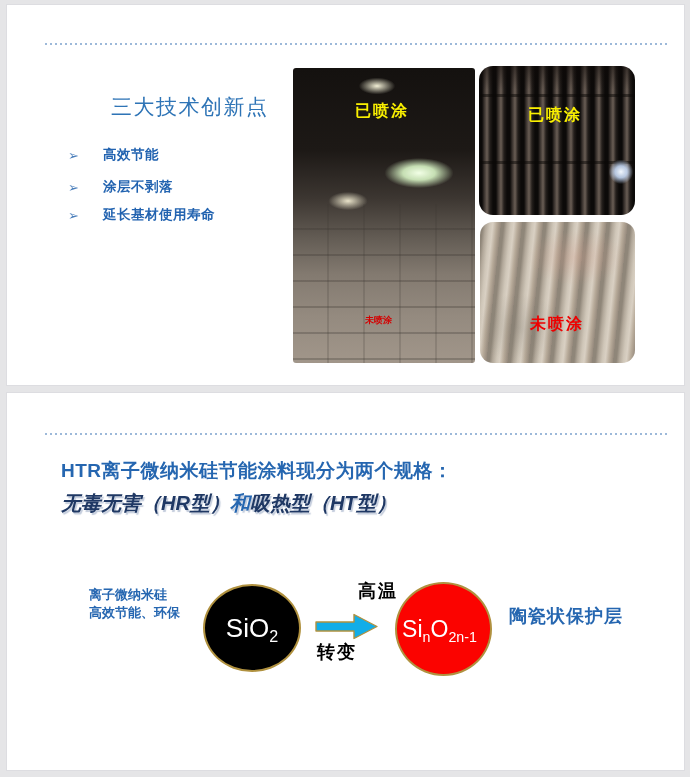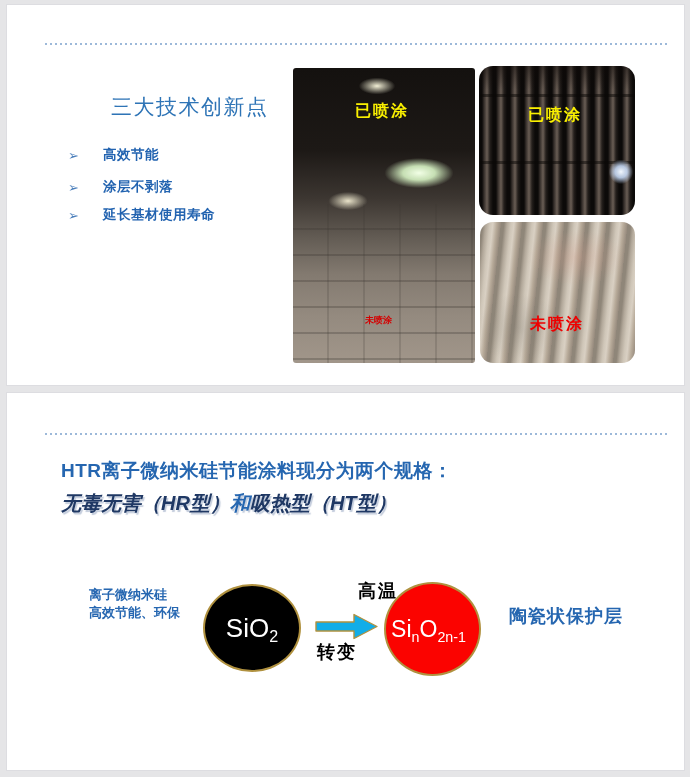--- a/index.html
+++ b/index.html
@@ -63,21 +63,21 @@
   .s2-heading2 { position:absolute; left:54px; top:97px; font-size:20px; font-weight:bold; font-style:italic;
     color:#1f3864; white-space:nowrap; text-shadow:1.5px 1.5px 1px rgba(120,140,175,0.45); }
   .s2-heading2 .conj { color:#2566b0; }
 
   .side-note { position:absolute; left:63px; top:193px; font-size:13px; font-weight:bold;
     color:#2667b1; line-height:18px; white-space:nowrap;margin-left:19px; }
 
   .circle { position:absolute; border:2px solid #b0913f; border-radius:50%;
     display:flex; align-items:center; justify-content:center; color:#fff; }
   .circle-cyan { left:196px; top:191px; width:98px; height:88px; background:#000000; font-size:26px; }
-  .circle-red  { left:377px; top:189px; width:97px; height:94px; background:#fb0300; font-size:23px; }
+  .circle-red  { left:388px; top:189px; width:97px; height:94px; background:#fb0300; font-size:23px; }
   .circle .subscript { font-size:0.62em; transform:translateY(0.32em); display:inline-block; }
   .circle-red .f-text { margin-left:-8px; }
 
   .arrow-word { position:absolute; font-size:18px; font-weight:bold; color:#000; letter-spacing:2px; white-space:nowrap; }
   #word-top { left:310px; top:186px;margin-left:41px; }
   #word-bottom { left:310px; top:247px; }
   .arrow-svg { position:absolute; left:308px; top:220px; }
 
   .result-label { position:absolute; left:502px; top:211px; font-size:18px; font-weight:bold;
     color:#2566b0; letter-spacing:1px; white-space:nowrap;text-align:right; }

